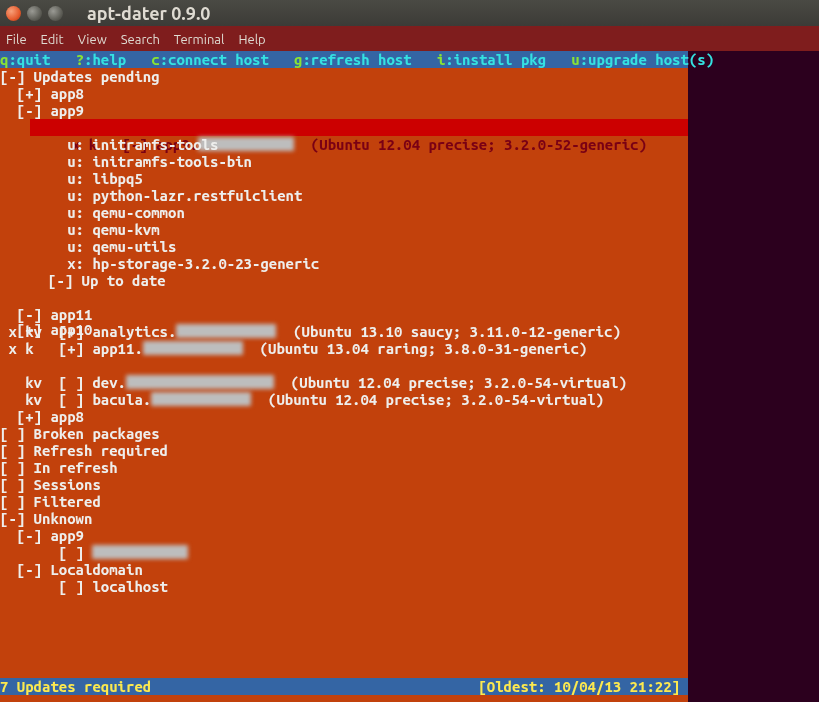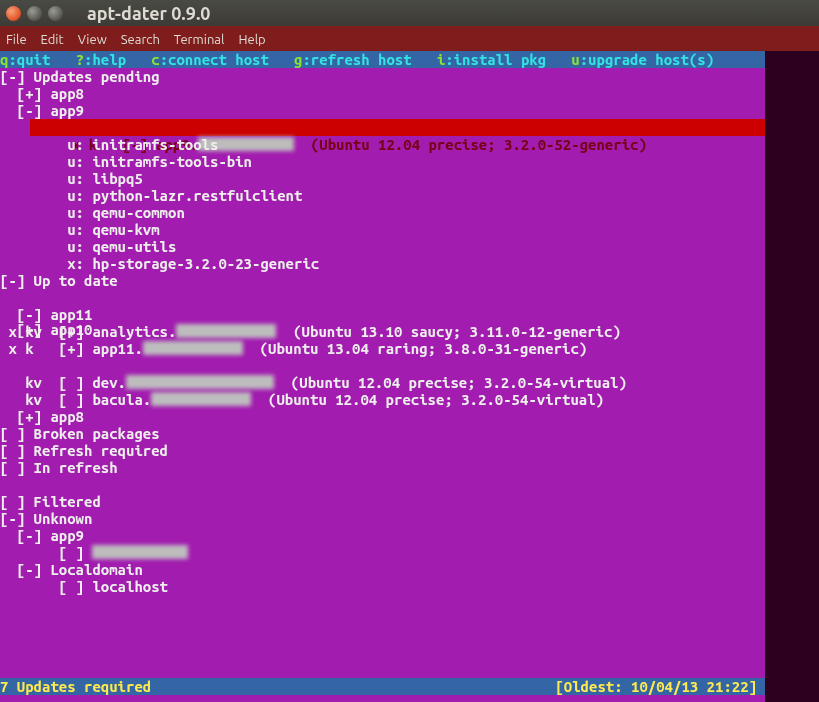--- a/index.html
+++ b/index.html
@@ -4,21 +4,21 @@
 <style>
   * { margin: 0; padding: 0; box-sizing: border-box; }
   html, body { width: 819px; height: 702px; font-family: "Ubuntu Mono", "DejaVu Sans Mono", monospace; background: #2c001e; overflow: hidden; }
   .titlebar { height: 26px; background: linear-gradient(#4a4a44,#3c3b37); display: flex; align-items: center; padding: 0 6px; gap: 6px; }
   .wbtn { width: 15px; height: 15px; border-radius: 50%; display:inline-block; }
   .wbtn.close { background: radial-gradient(circle at 35% 35%, #f7a07a, #e55b2d 60%, #9b3010); }
   .wbtn.min, .wbtn.max { background: radial-gradient(circle at 35% 35%, #9a9a94, #5f5f58 60%, #3a3a34); }
   .title { color: #dfdbd2; font-family: "Ubuntu", sans-serif; font-size: 18px; font-weight: bold; margin-left: 18px; }
   .menubar { height: 25px; background: #7f1d1d; display:flex; align-items:center; padding: 0 6px; gap: 14px; color:#dfdbd2; font-family:"Ubuntu",sans-serif; font-size:13px; }
   .menubar span { cursor: default; }
-  .term { position: relative; width: 765px; height: 651px; background: #a21caf; }
+  .term { position: relative; width: 688px; height: 651px; background: #c2410c; }
   .line { position:absolute; left:0; right:0; height:17px; font-size:15px; line-height:17px; white-space:pre; font-weight:bold; }
   .c-white { color:#eeeeec; }
   .c-green { color:#8ae234; }
   .c-cyan  { color:#34e2e2; }
   .c-yellow{ color:#fce94f; }
   .bg-blue { background:#3465a4; }
   .bg-red  { background:#cc0000; }
   .c-darkred { color:#7a0014; }
   .blur { display:inline-block; vertical-align:top; height:14px; background:#bdbdbd; position:relative; top:1px; filter: blur(2.3px); border-radius:1px; }
 </style>
@@ -55,33 +55,34 @@
 
   <div class="line c-white" style="top:85px;">        u: initramfs-tools</div>
   <div class="line c-white" style="top:102px;">        u: initramfs-tools-bin</div>
   <div class="line c-white" style="top:119px;">        u: libpq5</div>
   <div class="line c-white" style="top:136px;">        u: python-lazr.restfulclient</div>
   <div class="line c-white" style="top:153px;">        u: qemu-common</div>
   <div class="line c-white" style="top:170px;">        u: qemu-kvm</div>
   <div class="line c-white" style="top:187px;">        u: qemu-utils</div>
   <div class="line c-white" style="top:204px;">        x: hp-storage-3.2.0-23-generic</div>
 
-  <div class="line c-white" style="top:221px;">[-] Up to date</div>
+  <div class="line c-white" style="top:221px;padding-left:48px;">[-] Up to date</div>
   <div class="line c-white" style="top:238px;margin-top:32px;">  [+] app10</div>
   <div class="line c-white" style="top:255px;">  [-] app11</div>
 
   <div class="line c-white" style="top:272px;"><span> x kv  [+] analytics.</span><span class="blur" style="width:100px;"></span><span>  </span><span>(Ubuntu 13.10 saucy; 3.11.0-12-generic)</span></div>
   <div class="line c-white" style="top:289px;"><span> x k   [+] app11.</span><span class="blur" style="width:100px;"></span><span>  </span><span>(Ubuntu 13.04 raring; 3.8.0-31-generic)</span></div>
   <div class="line c-white" style="top:323px;"><span>   kv  [ ] dev.</span><span class="blur" style="width:148px;"></span><span>  </span><span>(Ubuntu 12.04 precise; 3.2.0-54-virtual)</span></div>
   <div class="line c-white" style="top:340px;"><span>   kv  [ ] bacula.</span><span class="blur" style="width:100px;"></span><span>  </span><span>(Ubuntu 12.04 precise; 3.2.0-54-virtual)</span></div>
 
   <div class="line c-white" style="top:357px;">  [+] app8</div>
   <div class="line c-white" style="top:374px;">[ ] Broken packages</div>
   <div class="line c-white" style="top:391px;">[ ] Refresh required</div>
   <div class="line c-white" style="top:408px;">[ ] In refresh</div>
+  <div class="line c-white" style="top:425px;">[ ] Sessions</div>
   <div class="line c-white" style="top:442px;">[ ] Filtered</div>
   <div class="line c-white" style="top:459px;">[-] Unknown</div>
   <div class="line c-white" style="top:476px;">  [-] app9</div>
   <div class="line c-white" style="top:493px;"><span>       [ ] </span><span class="blur" style="width:96px;"></span></div>
   <div class="line c-white" style="top:510px;">  [-] Localdomain</div>
   <div class="line c-white" style="top:527px;">       [ ] localhost</div>
 
   <div class="line bg-blue" style="top:627px; display:flex; justify-content:space-between; padding-right:8px;">
     <span class="c-yellow">7 Updates required</span>
     <span class="c-yellow">[Oldest: 10/04/13 21:22]</span>

